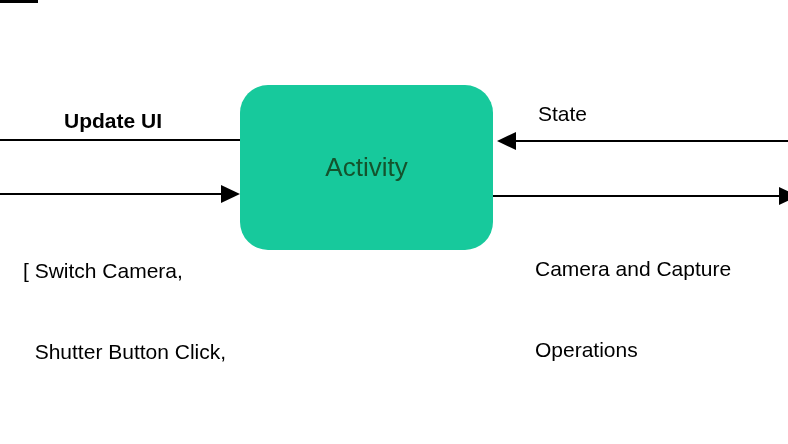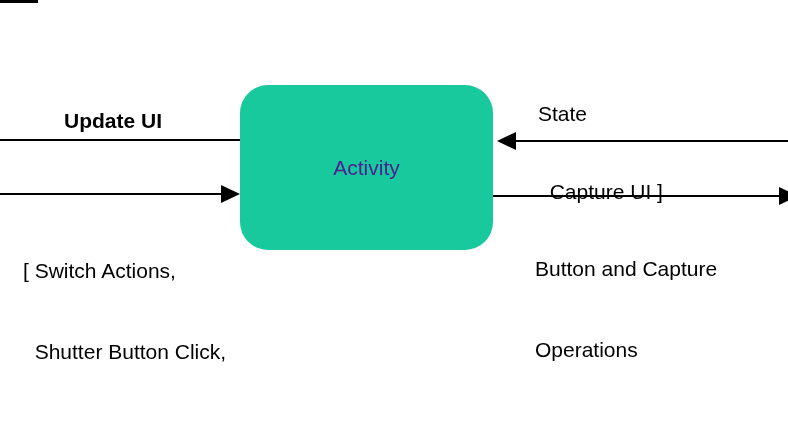--- a/index.html
+++ b/index.html
@@ -27,22 +27,22 @@
     position: absolute;
     left: 240px; top: 85px;
     width: 253px; height: 165px;
     background: #17c99c;
     border-radius: 28px;
     display: flex;
     align-items: center;
     justify-content: center;
   }
   .activity-box span {
-    color: #4c1d95;
-    font-size: 21px;
+    color: #14532d;
+    font-size: 26px;
   }
   .hline {
     position: absolute;
     height: 2px;
     background: #000000;
   }
   #update-line { left: 0; top: 139; width: 240px; }
   #actions-line { left: 0; top: 193px; width: 224px; }
   #state-line { left: 516px; top: 140px; width: 272px; }
   #ops-line { left: 493px; top: 195px; width: 295px; }
@@ -99,33 +99,32 @@
   </div>
 
   <div class="hline" id="state-line"></div>
   <div class="arrow-left" id="state-head"></div>
 
   <div class="hline" id="ops-line"></div>
   <div class="arrow-right" id="ops-head"></div>
 
   <div class="block" id="state-block">
     <div class="bold">State</div>
-    <div>  Capture UI ]</div>
   </div>
 
   <div class="block" id="actions-block">
-    <div>[ Switch Actions,</div>
+    <div>[ Switch Camera,</div>
     <div>  Shutter Button Click,</div>
     
     
     
   </div>
 
   <div class="block" id="ops-block">
-    <div class="bold">Button and Capture</div>
+    <div class="bold">Camera and Capture</div>
     <div class="bold">Operations</div>
     
     
     
     
     
   </div>
 
 </div>
 

